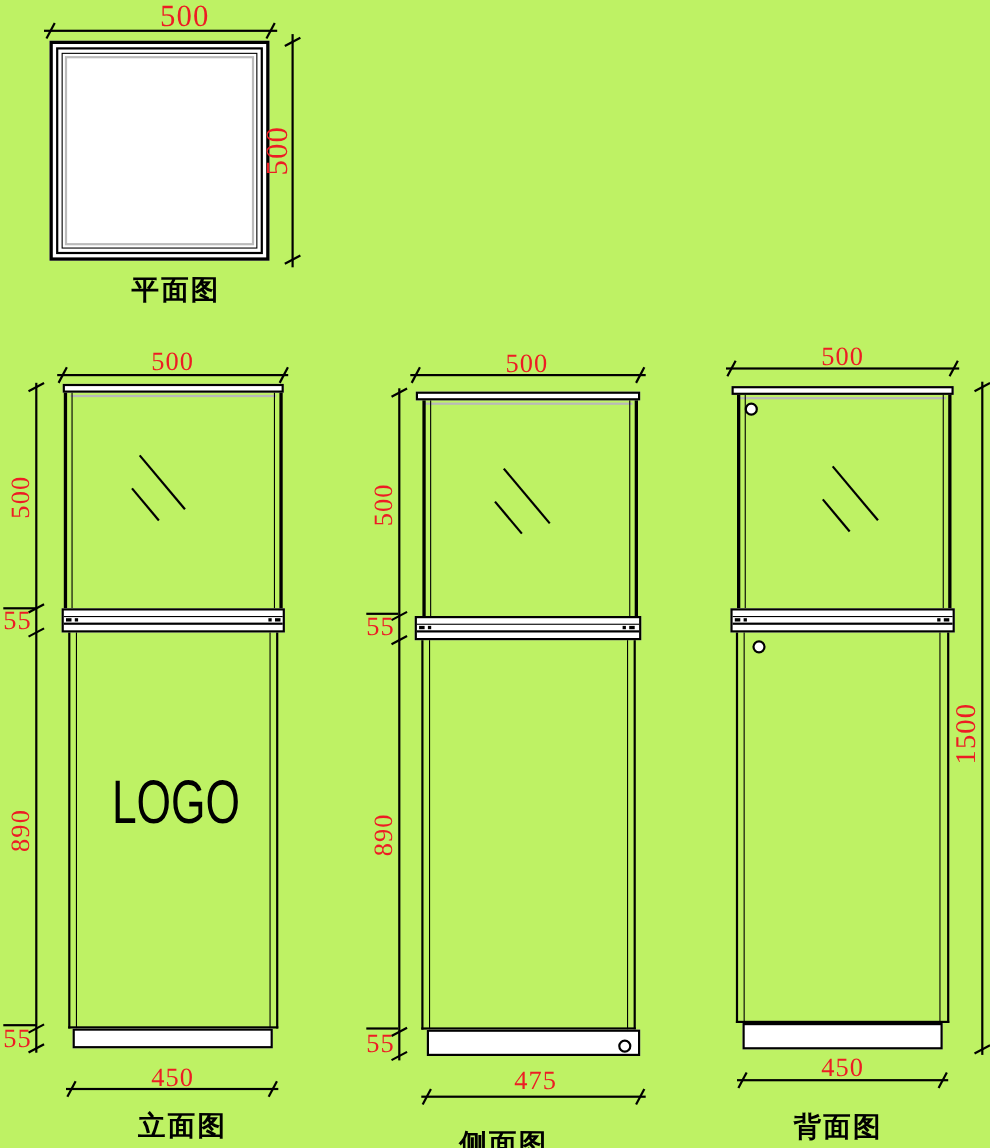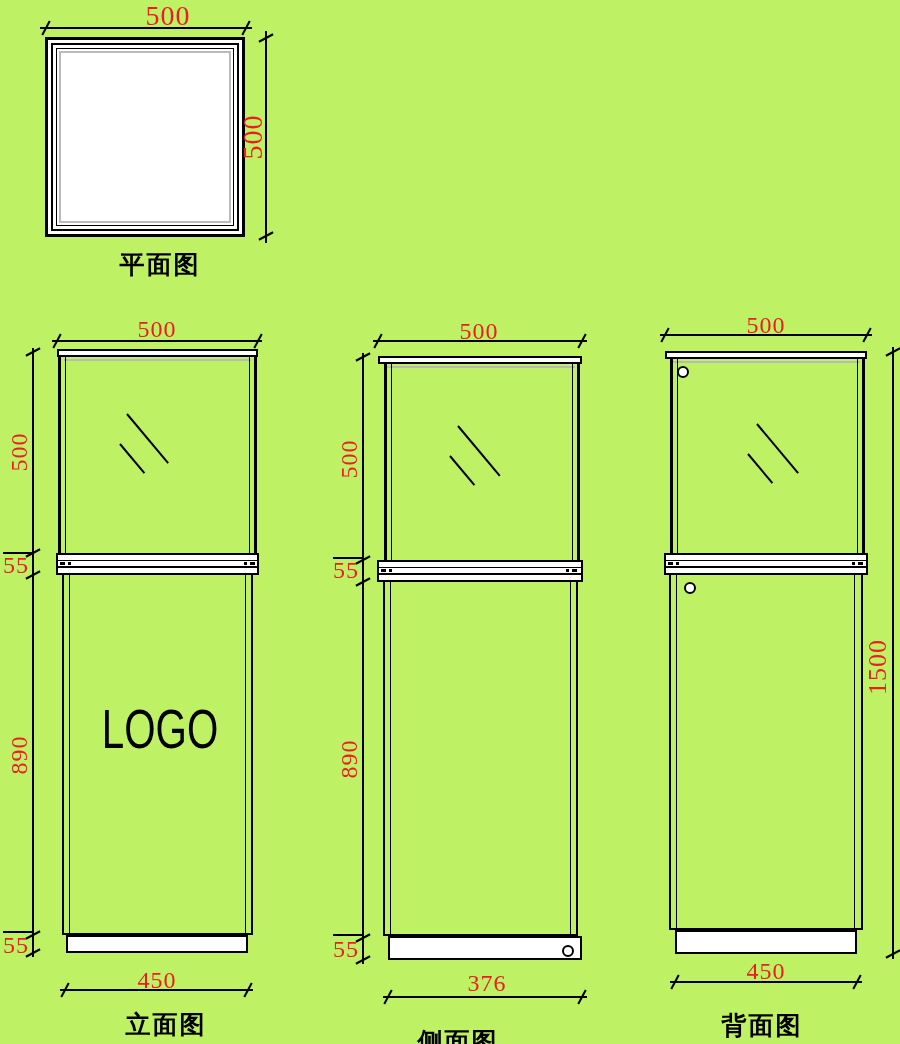--- a/index.html
+++ b/index.html
@@ -148,21 +148,21 @@
     <div class="tkv" style="left:355px;top:581px;"></div>
     <div class="tkv" style="left:355px;top:937px;"></div>
     <div class="tkv" style="left:355px;top:959px;"></div>
     <div class="dim vdim" style="left:349px;top:459px;">500</div>
     <div class="ln" style="left:333px;top:557px;width:29px;height:2px;"></div>
     <div class="dim hdim" style="left:346px;top:570px;">55</div>
     <div class="dim vdim" style="left:349px;top:759px;">890</div>
     <div class="ln" style="left:333px;top:934px;width:29px;height:2px;"></div>
     <div class="dim hdim" style="left:346px;top:949px;">55</div>
 
-    <div class="dim hdim" style="left:487px;top:983px;">376</div>
+    <div class="dim hdim" style="left:487px;top:983px;">475</div>
     <div class="ln" style="left:383px;top:996px;width:204px;height:2px;"></div>
     <div class="tkh" style="left:380px;top:996px;"></div>
     <div class="tkh" style="left:574px;top:996px;"></div>
 
     <div class="cjk" style="left:458px;top:1025px;margin-top:16px;">侧面图</div>
   </div>
 
   <div>
     <div class="dim hdim" style="left:766px;top:325px;">500</div>
     <div class="ln" style="left:660px;top:334px;width:212px;height:2px;"></div>

